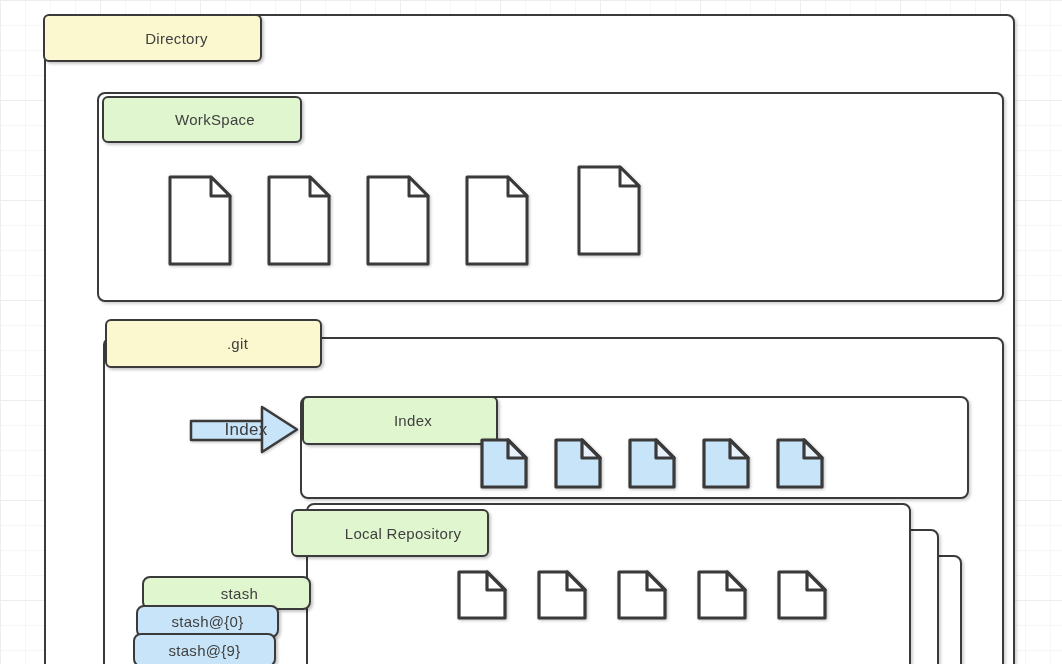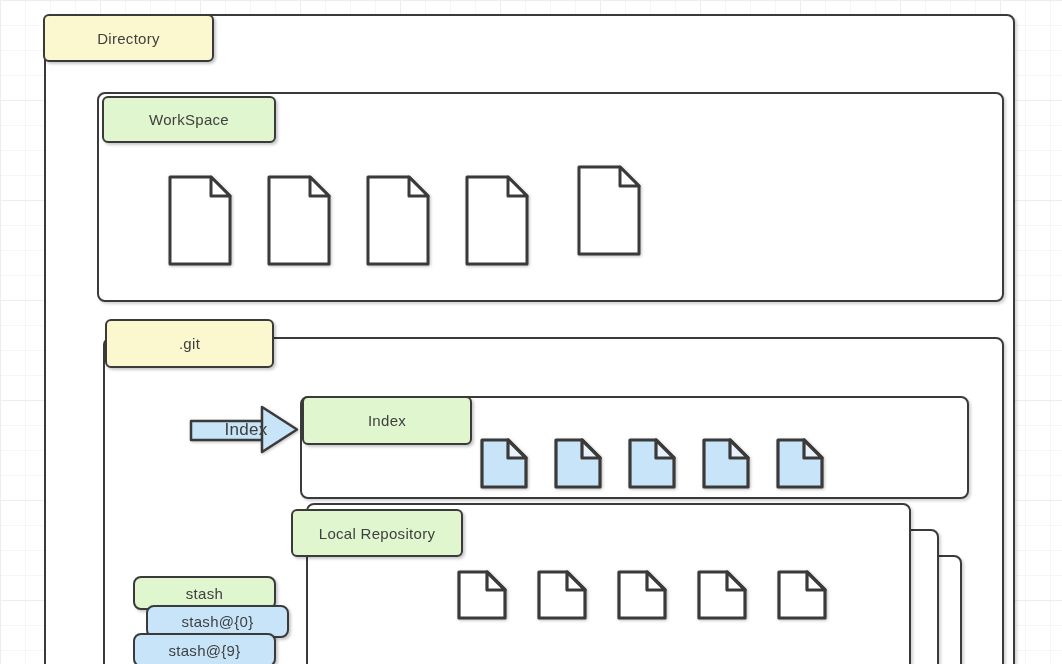--- a/index.html
+++ b/index.html
@@ -17,22 +17,22 @@
   .box{
     position:absolute;background:#ffffff;border:2px solid #3a3a3a;
     border-radius:8px;box-shadow:2px 2px 3px rgba(0,0,0,0.18);
   }
   .tag{
     position:absolute;border:2px solid #3a3a3a;border-radius:6px;
     display:flex;align-items:center;justify-content:center;
     font-size:15px;letter-spacing:.3px;color:#3f3f3f;
     box-shadow:2px 2px 3px rgba(0,0,0,0.22);
   }
-  .yellow{background:#fbf8cf;}
-  .green{background:#dff6ce;}
+  .yellow{background:#fbf8cf;padding-left:48px;}
+  .green{background:#dff6ce;padding-left:26px;}
   .blue{background:#c8e4f8;}
 
   .directory-box{left:44px;top:14px;width:967px;height:720px;}
   .directory-label{left:43px;top:14px;width:167px;height:44px;}
 
   .workspace-box{left:97px;top:92px;width:903px;height:206px;}
   .workspace-label{left:102px;top:96px;width:170px;height:43px;}
 
   .git-box{left:103px;top:337px;width:897px;height:390px;}
   .git-label{left:105px;top:319px;width:165px;height:45px;}
@@ -54,22 +54,22 @@
 
   .arrow{position:absolute;width:110px;height:49px;filter:drop-shadow(1.5px 1.5px 1.5px rgba(0,0,0,0.25));padding-left:28px;}
   .index-arrow{left:189px;top:405px;}
   .head-arrow{left:189px;top:505px;}
   .arrow svg{position:absolute;left:0;top:0;}
   .arrow-text{
     position:absolute;left:0;right:24px;top:50%;transform:translateY(-50%);
     text-align:center;font-size:17px;color:#3d3d3d;letter-spacing:.3px;
   }
 
-  .stash-label{left:133px;top:576px;width:139px;height:30px;border-radius:8px;}
-  .stash-item-0{left:146px;top:605px;width:139px;height:29px;border-radius:8px;}
+  .stash-label{left:142px;top:576px;width:139px;height:30px;border-radius:8px;}
+  .stash-item-0{left:136px;top:605px;width:139px;height:29px;border-radius:8px;}
   .stash-item-1{left:133px;top:633px;width:139px;height:30px;border-radius:8px;}
 </style>
 </head>
 <body>
 
 <div class="canvas">
 
   <div class="box directory-box"></div>
   <div class="tag yellow directory-label">
     <span>Directory</span>

